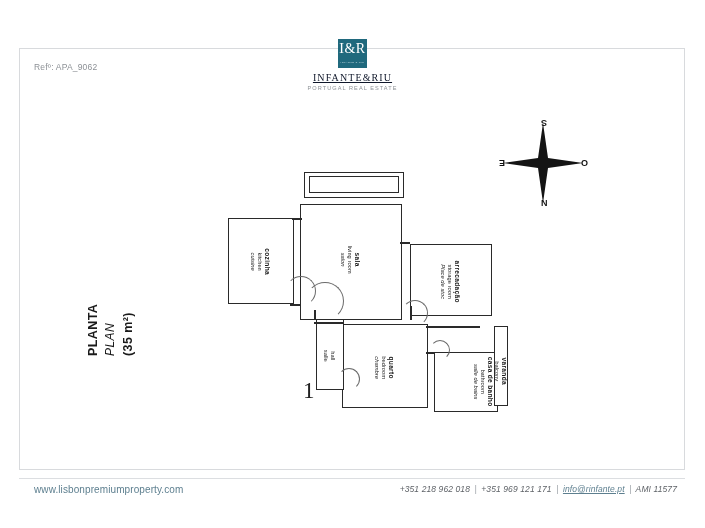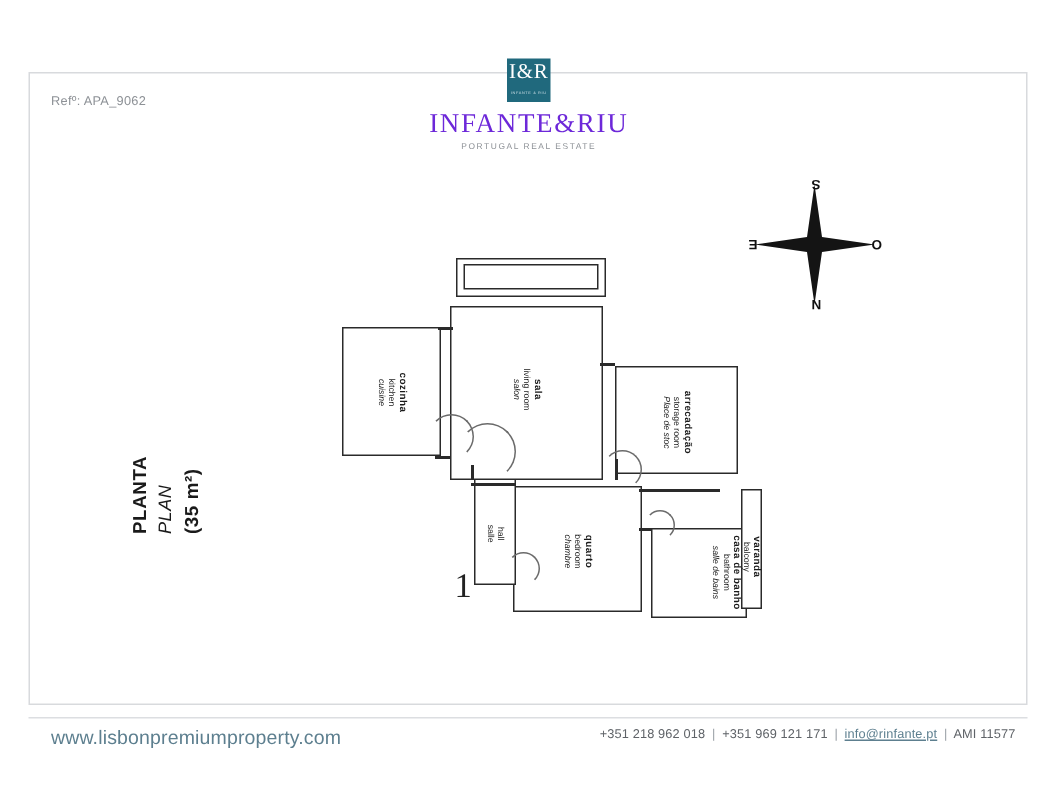--- a/index.html
+++ b/index.html
@@ -71,24 +71,25 @@
     position: absolute;
     left: 0; right: 0; bottom: 4px;
     font-size: 2.6px;
     letter-spacing: 0.4px;
     color: #c9dde4;
     transform: scaleY(0.9);
   }
   .brand-name {
     margin-top: 4px;
     font-family: "Liberation Serif", serif;
-    font-size: 18px;
+    font-size: 10px;
     letter-spacing: 1.1px;
-    color: #6d28d9;
-    white-space: nowrap;
+    color: #0f172a;
+    white-space: nowrap;
+    text-decoration: underline;
   }
   .brand-tag {
     margin-top: 2px;
     font-size: 5.6px;
     letter-spacing: 1.05px;
     color: #8d9196;
     white-space: nowrap;
   }
 
   
@@ -182,32 +183,33 @@
   
   .footer-rule {
     position: absolute;
     left: 19px; top: 478px;
     width: 666px;
     border-top: 1px solid #dcdee1;
   }
   .footer-left {
     position: absolute;
     left: 34px; top: 484px;
-    font-size: 13px;
+    font-size: 10px;
     color: #5d7f8f;
     letter-spacing: 0.1px;
     white-space: nowrap;
   }
   .footer-right {
     position: absolute;
     right: 28px; top: 484px;
     font-size: 8.5px;
     color: #5f6368;
     letter-spacing: 0.1px;
     white-space: nowrap;
+    font-style: italic;
   }
   .footer-right .sep { color: #9aa0a6; padding: 0 2px; }
   .footer-right .mail {
     color: #5d7f8f;
     text-decoration: underline;
   }
 </style>
 </head>
 <body>
 

